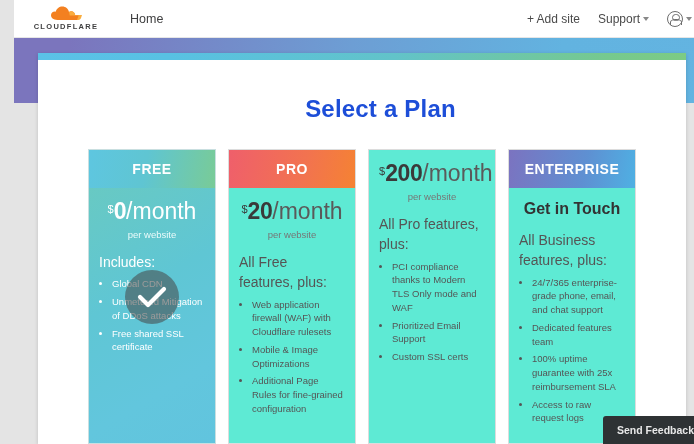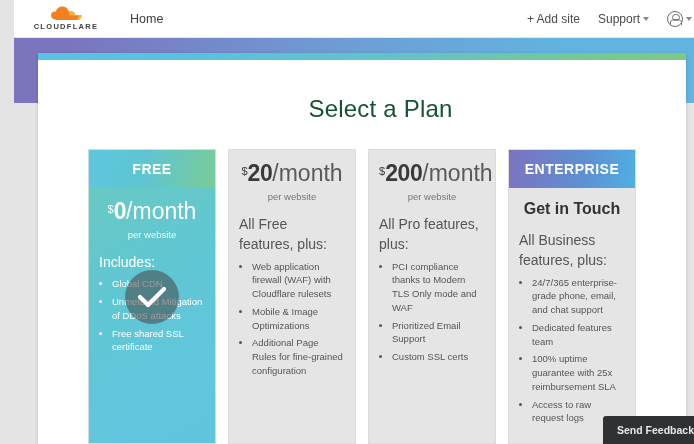--- a/index.html
+++ b/index.html
@@ -72,31 +72,31 @@
     background: #fff;
     box-shadow: 0 1px 4px rgba(0,0,0,0.16);
     z-index: 5;
     overflow: hidden;
   }
   .card-accent {
     height: 7px; width: 100%;
     background: linear-gradient(90deg, #5bc2e7 0%, #58c1e3 20%, #62c3c9 55%, #76c98e 88%, #7ccb84 100%);
   }
   .page-title {
-    text-align: center; font-size: 24px; color: #14532d;
-    font-weight: 400; margin-top: 35px; letter-spacing: .2px; padding-left: 37px;
+    text-align: center; font-size: 24px; color: #1d4ed8;
+    font-weight: 700; margin-top: 35px; letter-spacing: .2px; padding-left: 37px;
   }
 
   
   .plans {
     display: flex; justify-content: center; gap: 12px;
     margin-top: 26px; padding: 0 44px;
   }
   .plan {
-    width: 128px; background: #e5e5e5;
+    width: 128px; background: #5eead4;
     border: 1px solid #dcdcdc;
     display: flex; flex-direction: column;
     min-height: 222px;
   }
   .plan-head {
     height: 38px; display: flex; align-items: center; justify-content: center;
     color: #fff; font-size: 14px; font-weight: bold; letter-spacing: .5px;
   }
   .plan-body { padding: 12px 10px 14px 10px; flex: 1; }
   .price { text-align: center; color: #3a3a3a; line-height: 1; }
@@ -202,20 +202,21 @@
           </ul>
         </div>
         <div class="check-overlay">
           <svg width="30" height="24" viewBox="0 0 30 24">
             <path d="M3 12 L11 20 L27 4" stroke="#ffffff" stroke-width="4.2" fill="none" stroke-linecap="round" stroke-linejoin="round"></path>
           </svg>
         </div>
       </div>
 
       <div class="plan">
+        <div class="plan-head head-pro">PRO</div>
         <div class="plan-body">
           <div class="price">
             <span class="cur">$</span><span class="amt">20</span><span class="per">/month</span>
           </div>
           <div class="per-site">per website</div>
           <div class="incl">All Free features, plus:</div>
           <ul class="feat">
             <li>Web application firewall (WAF) with Cloudflare rulesets</li>
             <li>Mobile &amp; Image Optimizations</li>
             <li>Additional Page Rules for fine-grained configuration</li>

